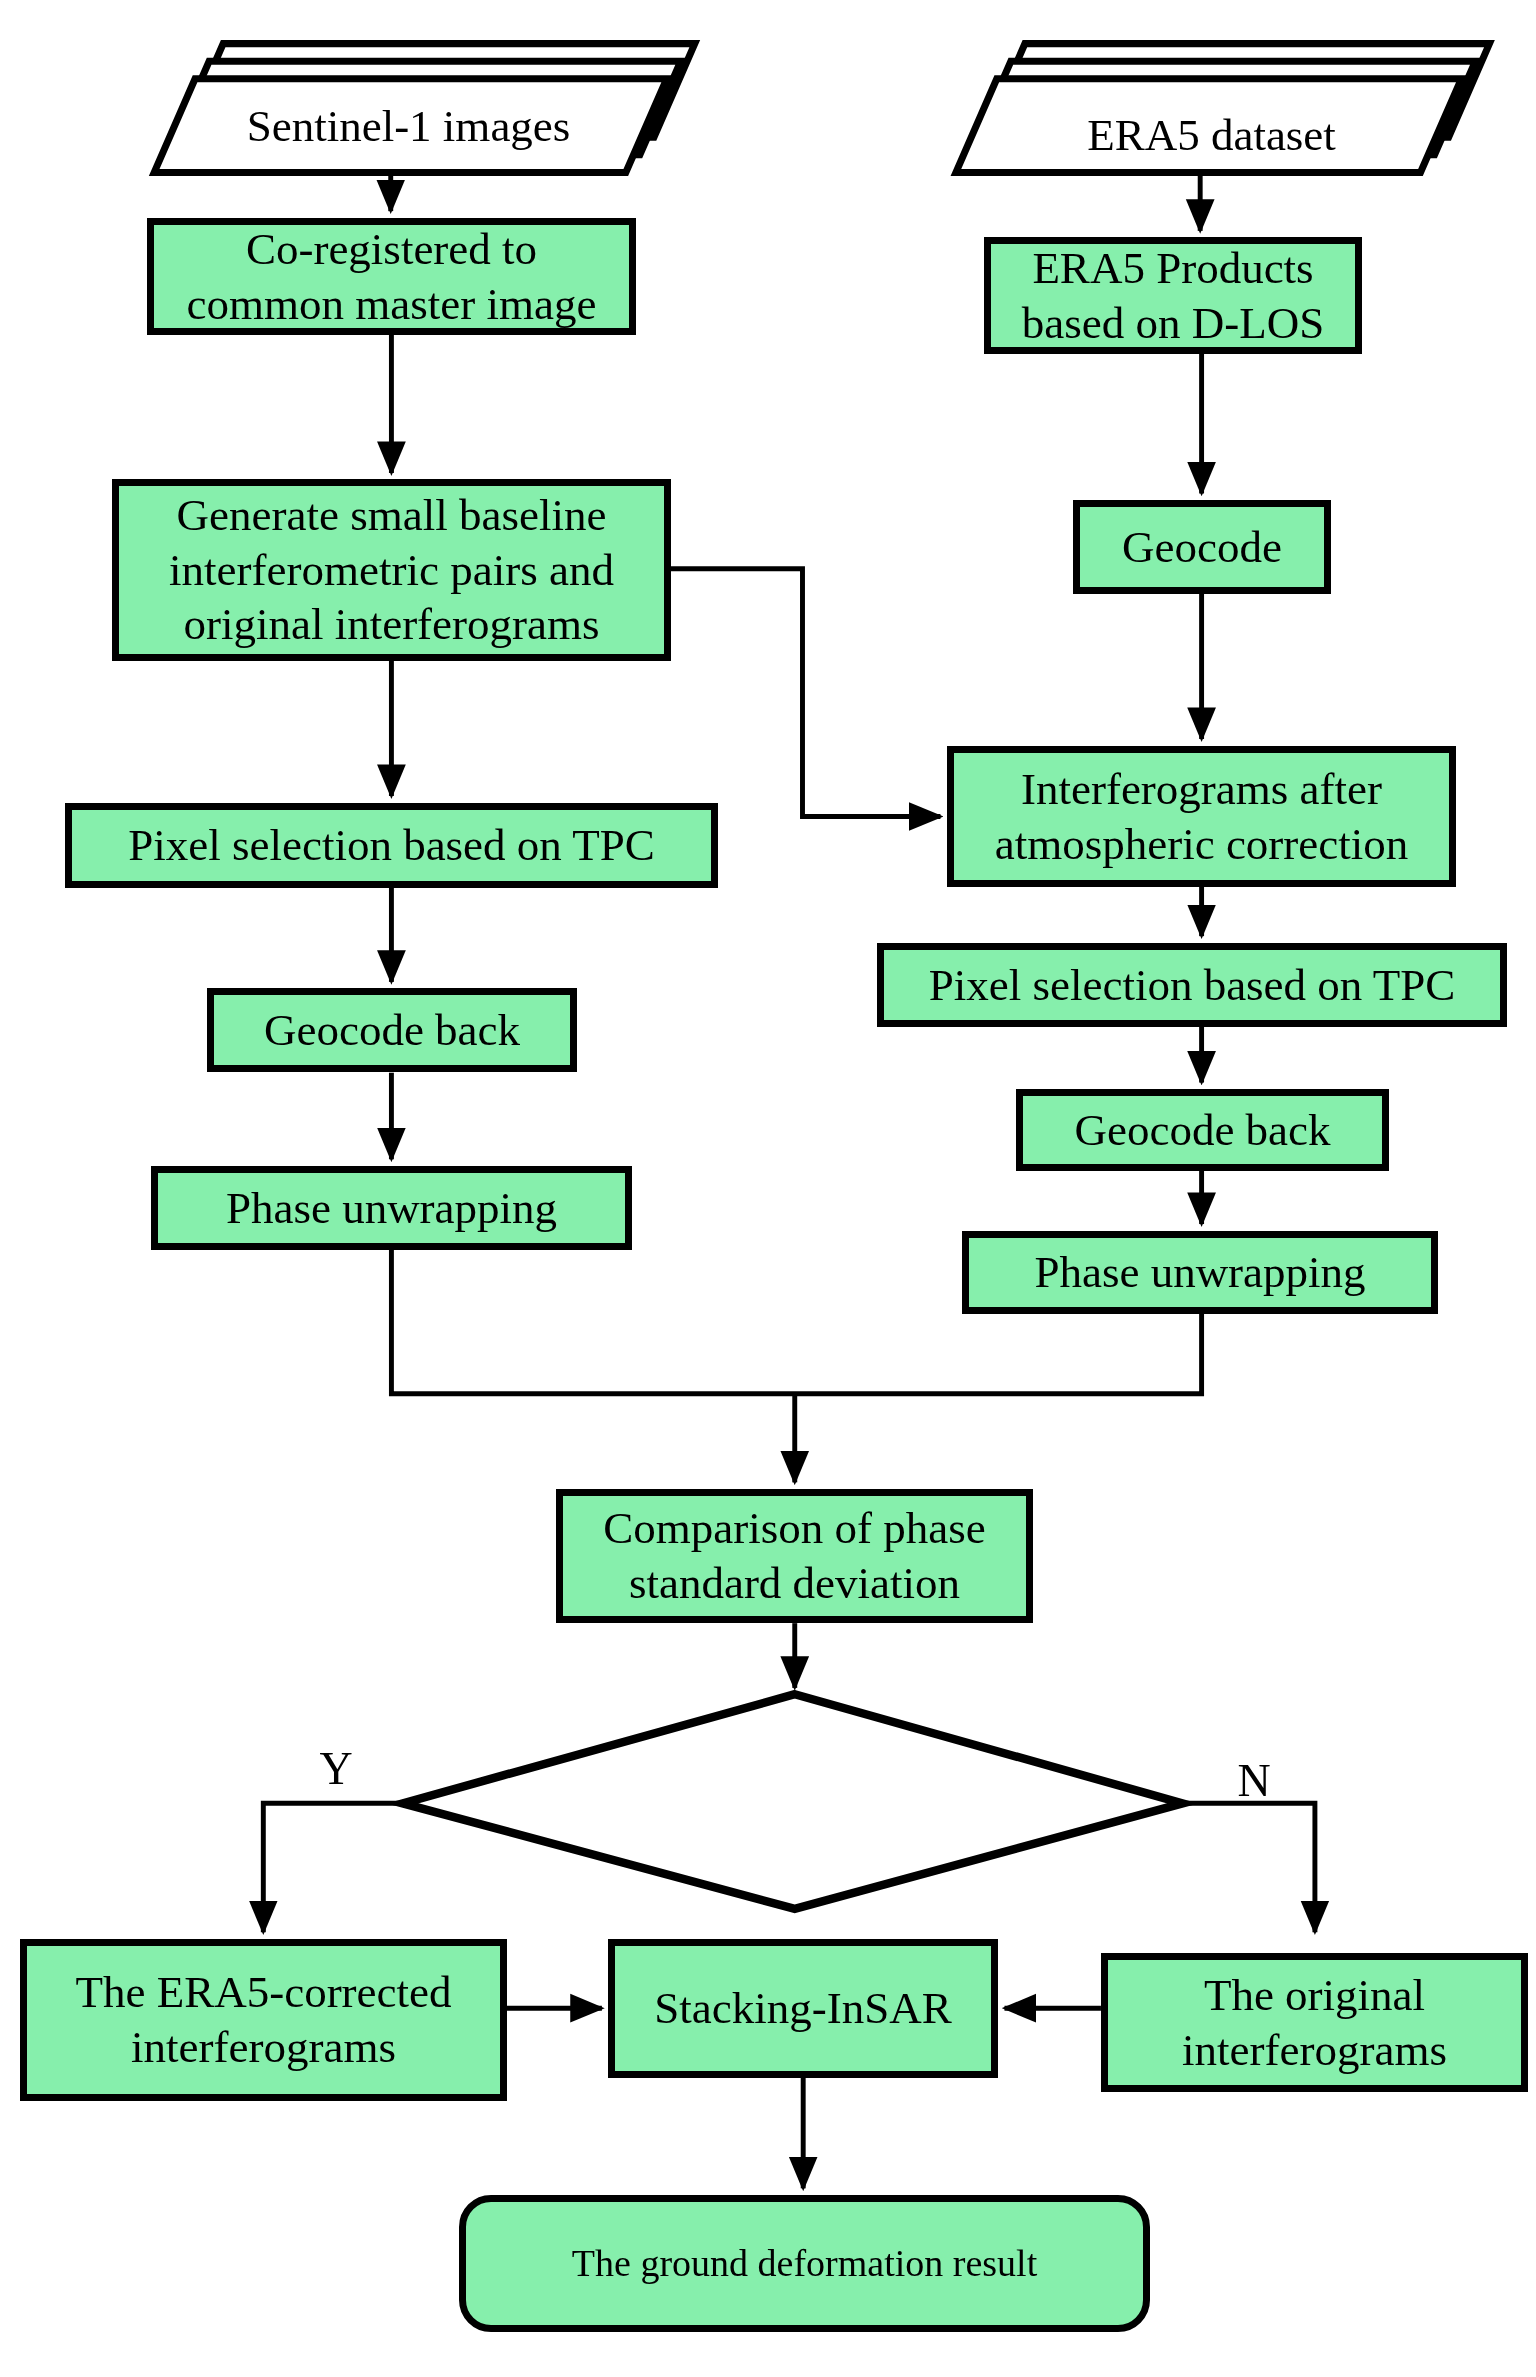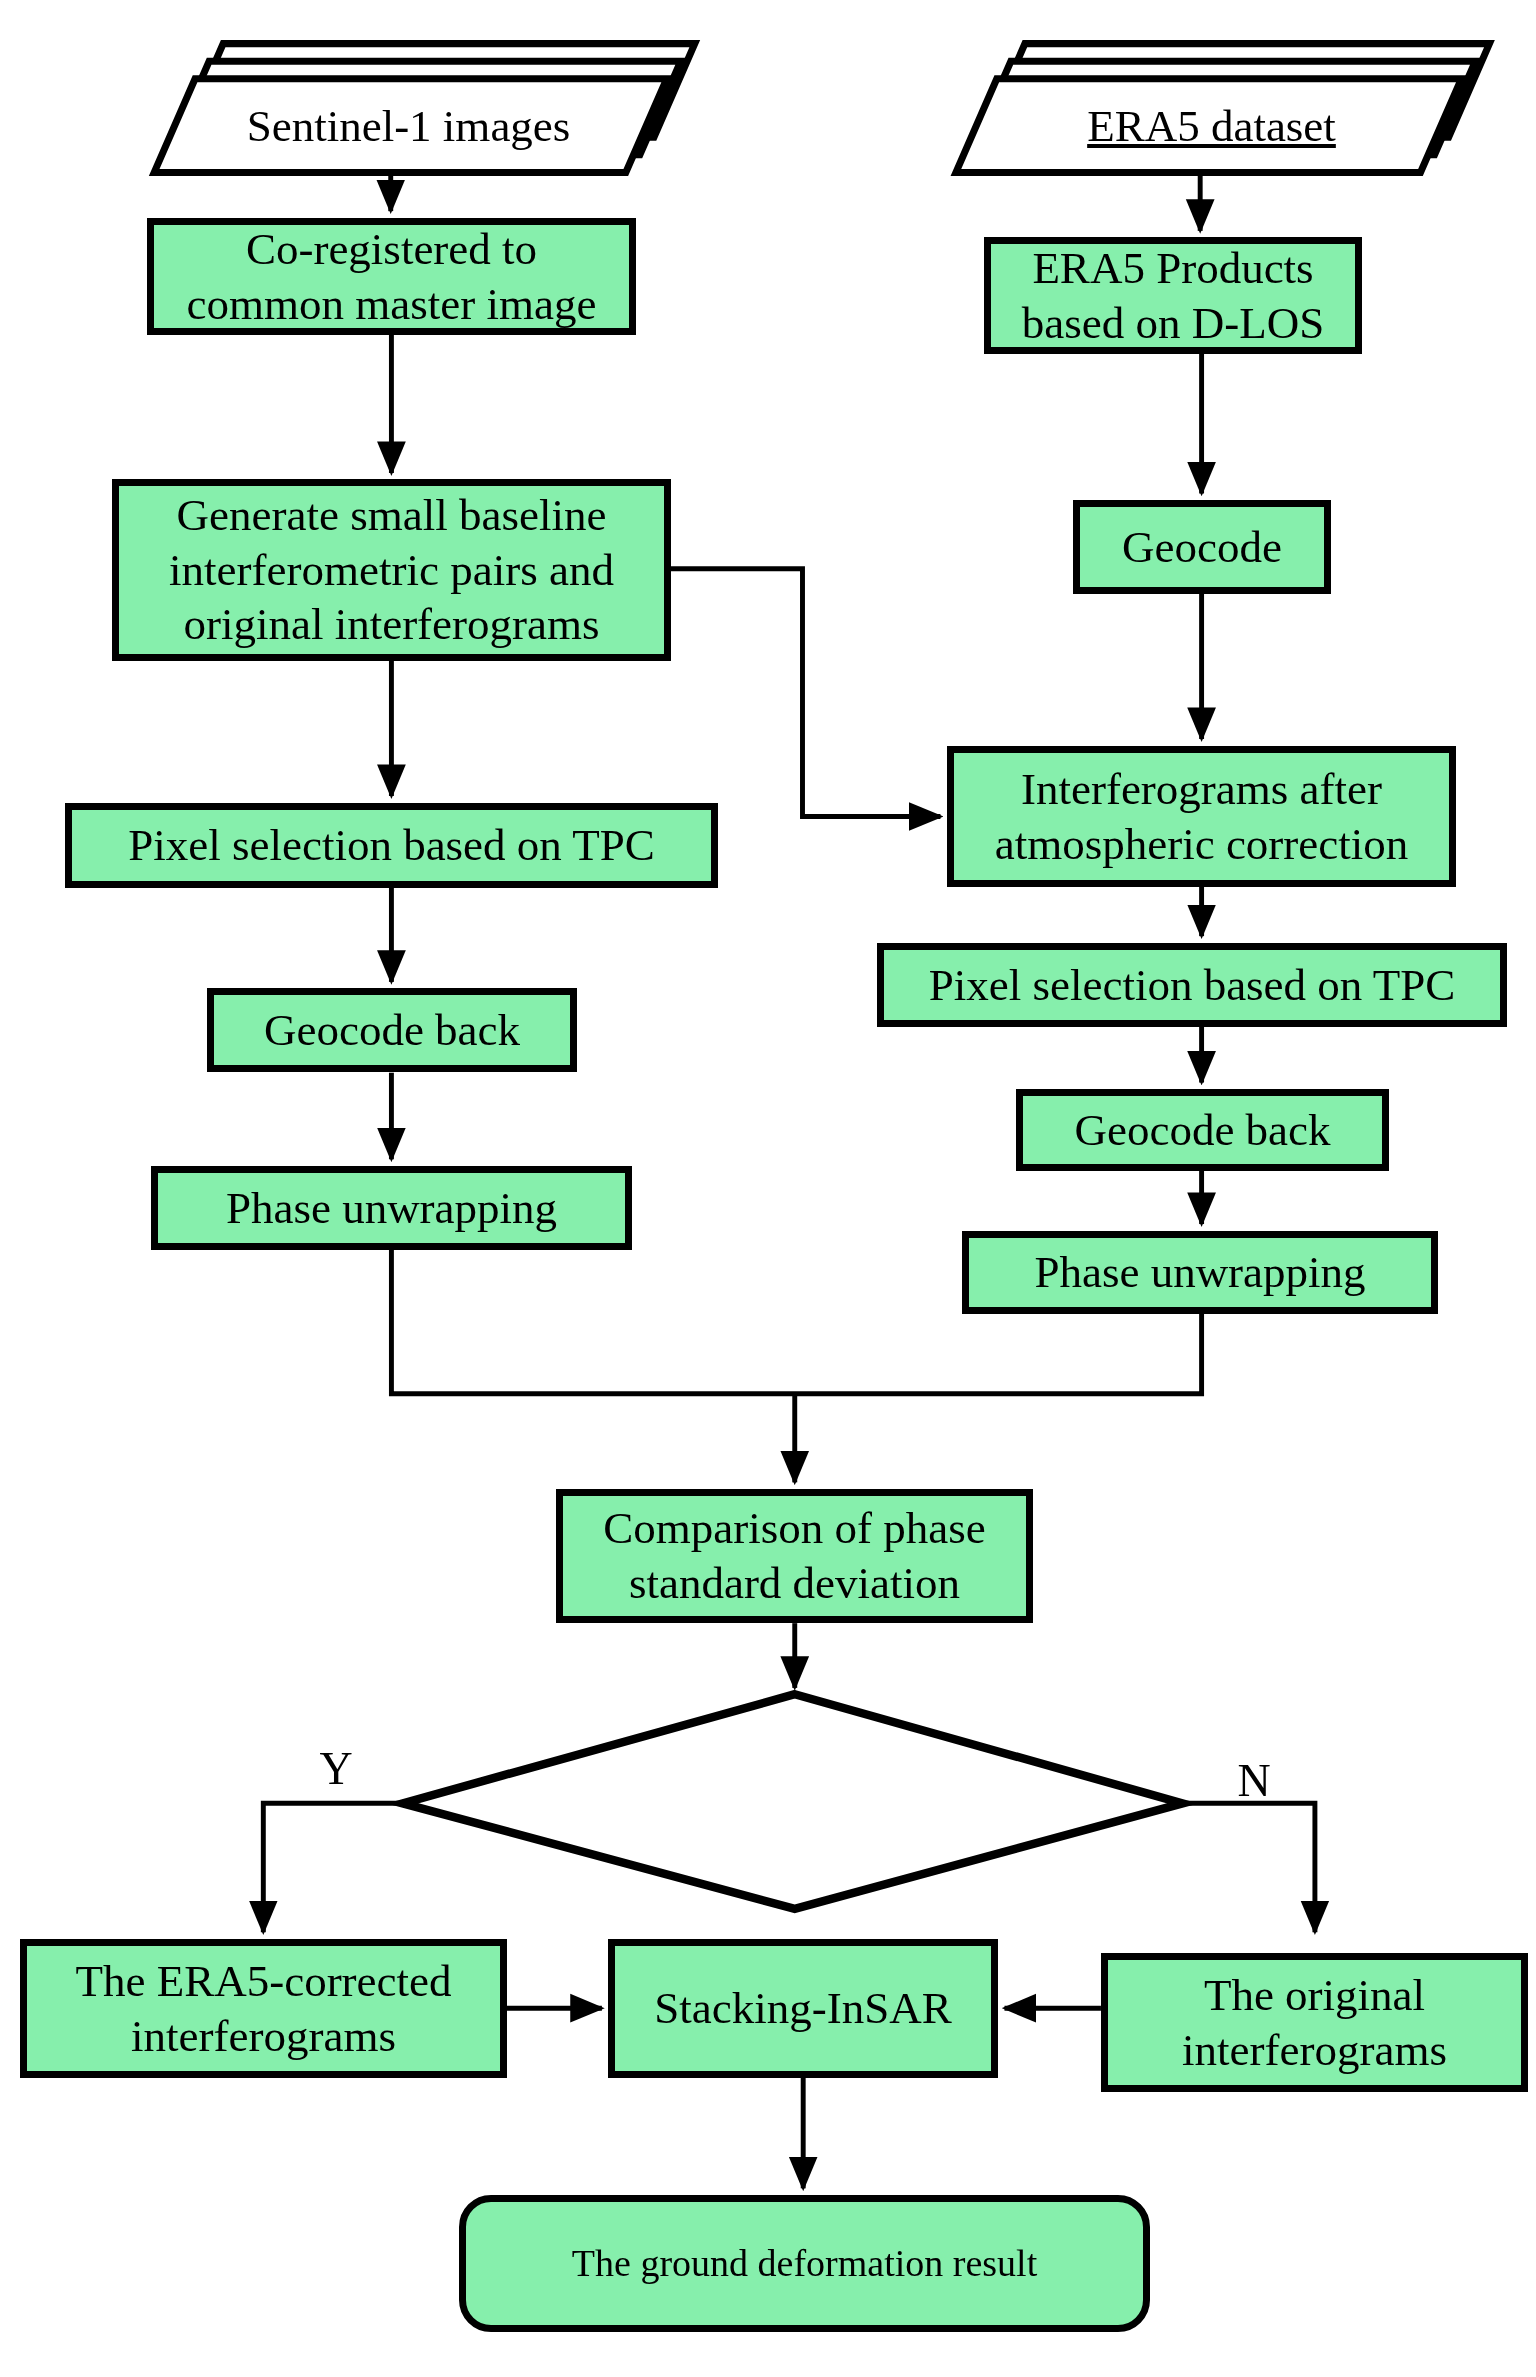--- a/index.html
+++ b/index.html
@@ -92,21 +92,21 @@
 
       <line x1="720" y1="2853" x2="855" y2="2853" marker-end="url(#arrow)"></line>
       <line x1="1564" y1="2853" x2="1427" y2="2853" marker-end="url(#arrow)"></line>
 
       <line x1="1141" y1="2952" x2="1141" y2="3109" marker-end="url(#arrow)"></line>
     </g>
   </svg>
 
   <div class="node plain" style="left:176px; top:83px; width:465px; height:87px;">Sentinel-1 images</div>
 
-  <div class="node plain" style="left:979px; top:83px; width:465px; height:87px;text-decoration:underline;">ERA5 dataset</div>
+  <div class="node plain" style="left:979px; top:92px; width:465px; height:87px;">ERA5 dataset</div>
 
   <div class="node rect" style="left:147px; top:218px; width:489px; height:117px;">Co-registered to
 common master image</div>
 
   <div class="node rect" style="left:112px; top:479px; width:559px; height:182px;">Generate small baseline
 interferometric pairs and
 original interferograms</div>
 
   <div class="node rect" style="left:65px; top:803px; width:653px; height:85px;">Pixel selection based on TPC</div>
 
@@ -129,21 +129,21 @@
   <div class="node rect" style="left:962px; top:1231px; width:476px; height:83px;">Phase unwrapping</div>
 
   <div class="node rect" style="left:556px; top:1489px; width:477px; height:134px;">Comparison of phase
 standard deviation</div>
 
 
   <div class="branch-label" style="left:294px; top:1733px; width:84px; height:70px;">Y</div>
 
   <div class="branch-label" style="left:1212px; top:1745px; width:84px; height:70px;">N</div>
 
-  <div class="node rect" style="left:20px; top:1939px; width:487px; height:139px;">The ERA5-corrected
+  <div class="node rect" style="left:20px; top:1939px; width:487px; height:162px;">The ERA5-corrected
 interferograms</div>
 
   <div class="node rect" style="left:608px; top:1939px; width:390px; height:139px;">Stacking-InSAR</div>
 
   <div class="node rect" style="left:1101px; top:1939px; width:427px; height:139px;margin-top:14px;">The original
 interferograms</div>
 
   <div class="node rounded" style="left:459px; top:2195px; width:691px; height:137px;">The ground deformation result</div>
 
 </div>

